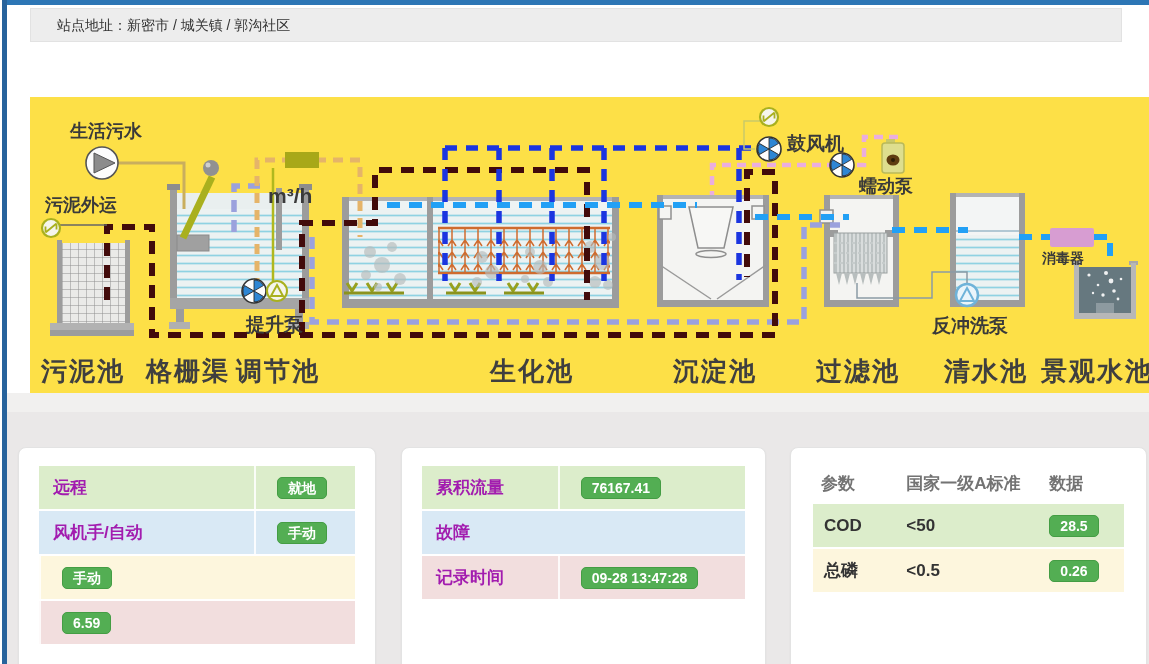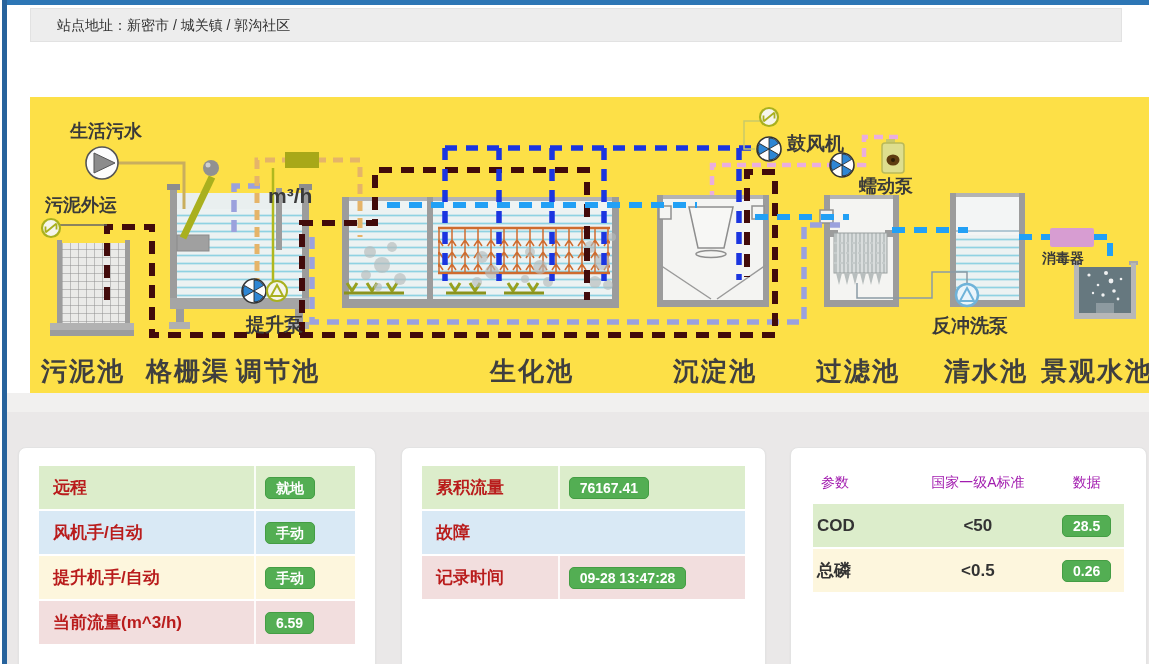--- a/index.html
+++ b/index.html
@@ -10,34 +10,34 @@
   .site-bar{position:absolute;left:30px;top:8px;width:1092px;height:34px;background:#ededed;border:1px solid #e2e2e2;box-sizing:border-box;line-height:32px;padding-left:26px;font-size:14px;color:#333}
   .flow-wrap{position:absolute;left:30px;top:97px;width:1131px;height:296px;background:#fde047}
   .lower{position:absolute;left:7px;top:393px;width:1142px;height:271px;background:#eae8e8}
   .lower::before{content:"";position:absolute;top:0;left:0;right:0;height:19px;background:#f1f0ef}
   .card{position:absolute;top:447px;height:300px;background:#fff;border:1px solid #e3e3e3;border-radius:8px;box-shadow:0 1px 2px rgba(0,0,0,.05);box-sizing:border-box}
   .card1{left:18px;width:358px}
   .card2{left:401px;width:365px}
   .card3{left:790px;width:357px}
   .ptable{margin:18px 20px 0 20px}
   .prow{display:flex;align-items:center;height:43px;border-bottom:2px solid #fff}
-  .plabel{font-size:17px;font-weight:bold;color:#b91c1c;padding-left:14px;box-sizing:border-box}
-  .pval{display:flex;align-items:center;height:100%;flex:1;border-left:2px solid rgba(255,255,255,.85);padding-left:9px;box-sizing:border-box}
+  .plabel{font-size:17px;font-weight:bold;color:#a21caf;padding-left:14px;box-sizing:border-box}
+  .pval{display:flex;align-items:center;height:100%;flex:1;border-left:2px solid rgba(255,255,255,.85);padding-left:21px;box-sizing:border-box}
   .t1 .plabel{flex:0 0 68%}
   .t2 .plabel{flex:0 0 42%}
   .badge{display:inline-block;background:var(--badge-green,#53ae53);border:1px solid var(--badge-border,#449d44);color:#fff;font-weight:bold;font-size:14px;line-height:16px;padding:2px 10px;border-radius:5px;white-space:nowrap}
   .tone-success{background:var(--row-success,#dcedcb)}
   .tone-info{background:var(--row-info,#d9e9f5)}
   .tone-warning{background:var(--row-warning,#fdf6dd)}
   .tone-danger{background:var(--row-danger,#f2dede)}
-  .qhead{display:grid;grid-template-columns:30% 46% 24%;align-items:center;height:42px;font-size:14px;font-weight:normal;color:#a21caf;margin:14px 22px 0 22px}
+  .qhead{display:grid;grid-template-columns:30% 46% 24%;align-items:center;height:42px;font-size:17px;font-weight:bold;color:#737373;margin:14px 22px 0 22px}
   .qhead .qc1{padding-left:8px}
   .qrow{display:grid;grid-template-columns:30% 46% 24%;align-items:center;height:43px;border-bottom:2px solid #fff;font-size:17px;font-weight:bold;color:#333;margin:0 22px}
-  .qc1{padding-left:4px}
-  .qc2{text-align:center}
+  .qc1{padding-left:11px}
+  .qc2{text-align:left}
   svg text{font-family:"Liberation Sans",sans-serif}
 </style>
 </head>
 <body>
 
 <div class="stage">
   <div class="left-border"></div>
   <div class="top-accent"></div>
 
   <div class="site-bar">
@@ -278,27 +278,25 @@
             <span class="badge">就地</span>
           </div>
       </div>
       <div class="prow tone-info">
         <div class="plabel">风机手/自动</div>
         <div class="pval">
             <span class="badge">手动</span>
           </div>
       </div>
       <div class="prow tone-warning">
-        <div class="plabel">提升机手/自动</div>
         <div class="pval">
             <span class="badge">手动</span>
           </div>
       </div>
       <div class="prow tone-danger">
-        <div class="plabel">当前流量(m^3/h)</div>
         <div class="pval">
             <span class="badge">6.59</span>
           </div>
       </div>
     </div>
   </div>
 
   <div class="card card2">
     <div class="ptable t2">
       <div class="prow tone-success">

